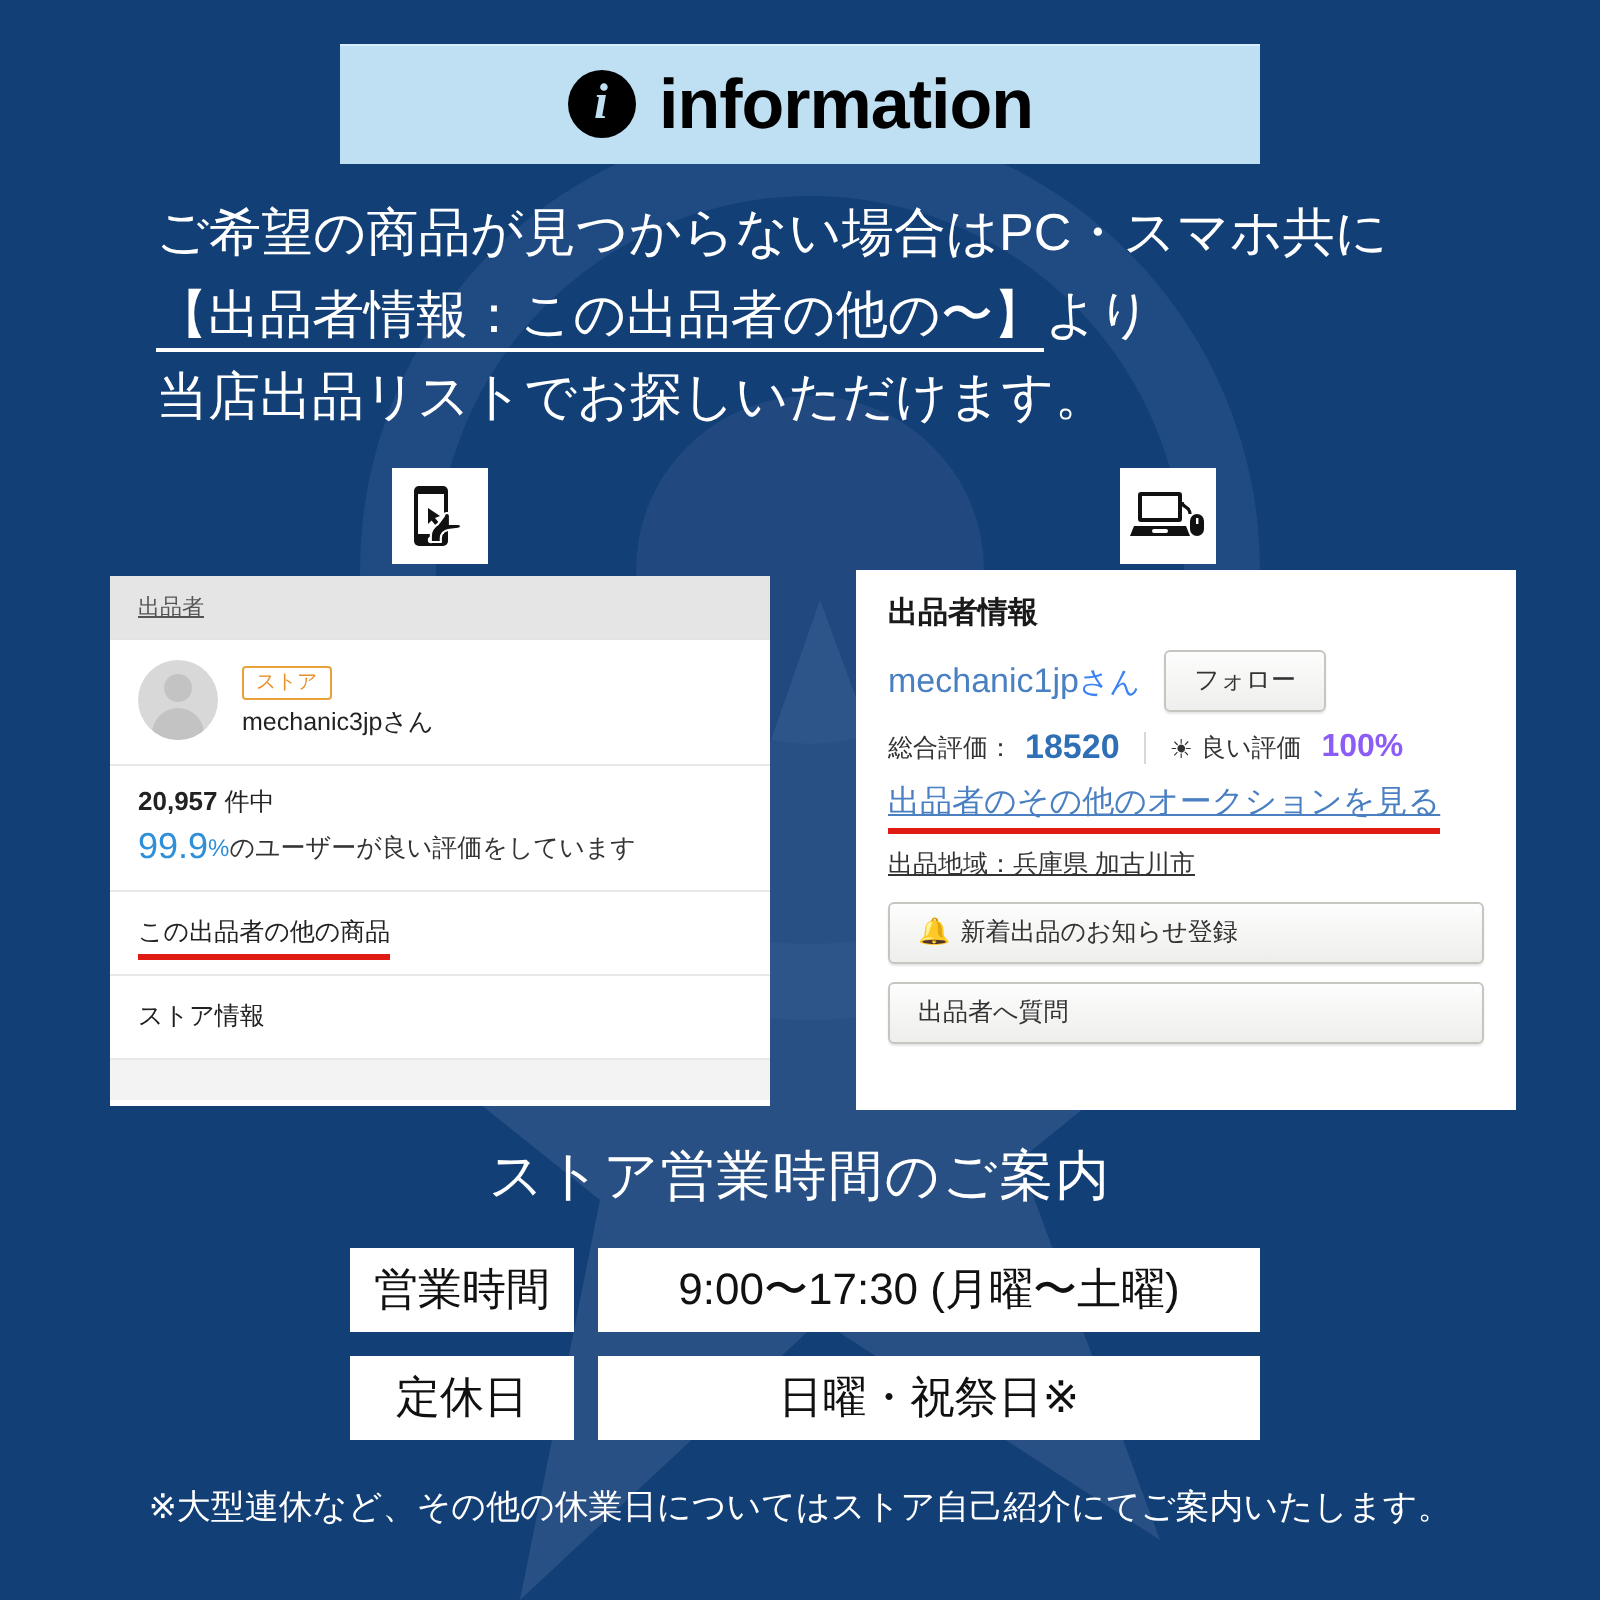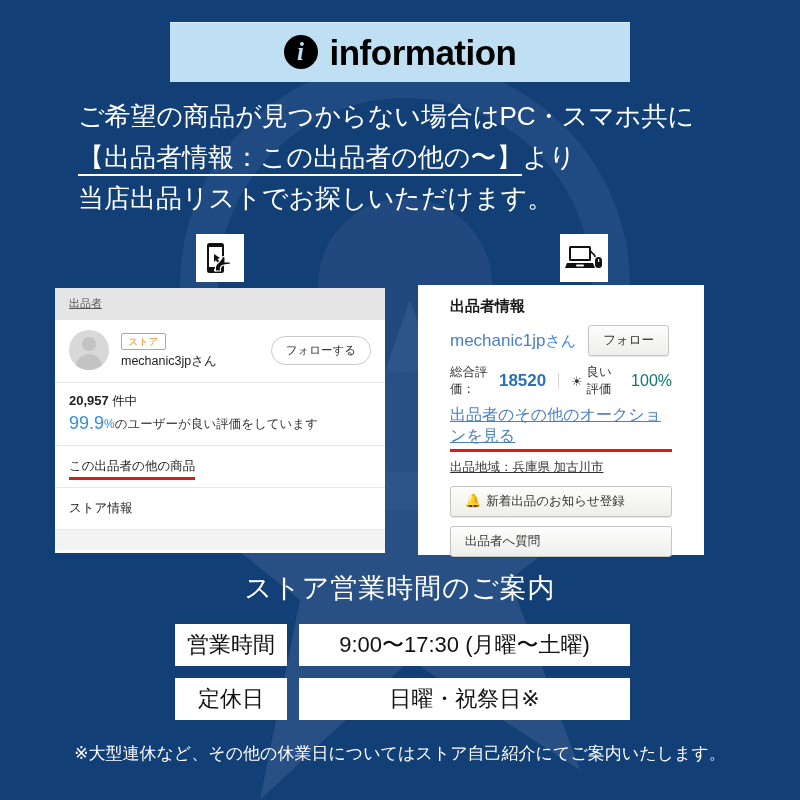--- a/index.html
+++ b/index.html
@@ -99,38 +99,38 @@
   .sp-pct{margin-top:3px;font-size:12.5px;color:#333;}
   .sp-pct .big{color:#2f8fd8;font-size:18px;font-weight:500;vertical-align:-1px;}
   .sp-pct .pc{color:#2f8fd8;font-size:12px;}
   .sp-row{
     padding:12px 14px;border-bottom:1px solid #e8e8e8;font-size:12.5px;color:#222;
   }
   .sp-row .ul-red{border-bottom:3px solid #e01b14;padding-bottom:4px;}
   .sp-foot{height:20px;background:#f3f3f3;}
 
   
-  #card-pc{left:418px;top:285px;width:286px;height:270px;box-sizing:border-box;padding:12px 32px;}
+  #card-pc{left:428px;top:285px;width:330px;height:270px;box-sizing:border-box;padding:12px 16px;}
   .pc-title{font-size:15px;font-weight:bold;color:#1a1a1a;margin-bottom:9px;}
   .pc-userrow{display:flex;align-items:center;gap:12px;margin-bottom:8px;}
   .pc-username{font-size:17px;color:#4a7fc1;}
   .pc-username .san{color:#3b82f6;font-size:15px;margin-top:48px;}
   .btn-gray{
     display:inline-block;
     background:linear-gradient(#fdfdfd,#eeeeec);
     border:1px solid #c6c6c0;border-radius:3px;
     font-size:12.5px;color:#333;padding:6px 14px;white-space:nowrap;
     box-shadow:0 1px 1px rgba(0,0,0,.10);
   }
   .pc-stats{display:flex;align-items:center;font-size:12.5px;color:#333;margin-bottom:5px;}
   .pc-stats .lbl{color:#333;}
   .pc-stats .num{color:#2f6fb5;font-weight:bold;font-size:17px;margin-left:6px;}
   .pc-sep{width:1px;height:16px;background:#d8d8d8;margin:0 12px;}
   .sun-icon{margin-right:4px;font-size:13px;line-height:1;}
-  .pc-stats .pct{color:#0f766e;font-weight:normal;font-size:16px;margin-left:10px;text-align:center;}
+  .pc-stats .pct{color:#8b5cf6;font-weight:bold;font-size:16px;margin-left:10px;text-align:center;}
   .pc-link{
     display:inline-block;font-size:16px;color:#4a7fc1;
     border-bottom:3px solid #e01b14;padding-bottom:2px;margin:2px 0 7px 0;
   }
   .pc-area{font-size:12.5px;color:#333;margin-bottom:10px;text-decoration:underline;}
   .pc-btns > *{display:block;margin-bottom:9px;}
   .bell{margin-right:5px;font-size:13px;}
 
   
   .hours-title{
@@ -201,21 +201,20 @@
   </div>
 
   <div class="card" id="card-sp">
     <div class="sp-head">出品者</div>
     <div class="sp-user">
       <div class="avatar"></div>
       <div class="sp-user-meta">
         <span class="store-badge">ストア</span>
         <div class="sp-username">mechanic3jpさん</div>
       </div>
-      <div class="follow-pill">フォローする</div>
     </div>
     <div class="sp-rate">
       <div class="sp-count">
         <b>20,957</b>
         <span>件中</span>
       </div>
       <div class="sp-pct">
         <span class="big">99.9</span><span class="pc">%</span><span>のユーザーが良い評価をしています</span>
       </div>
     </div>

